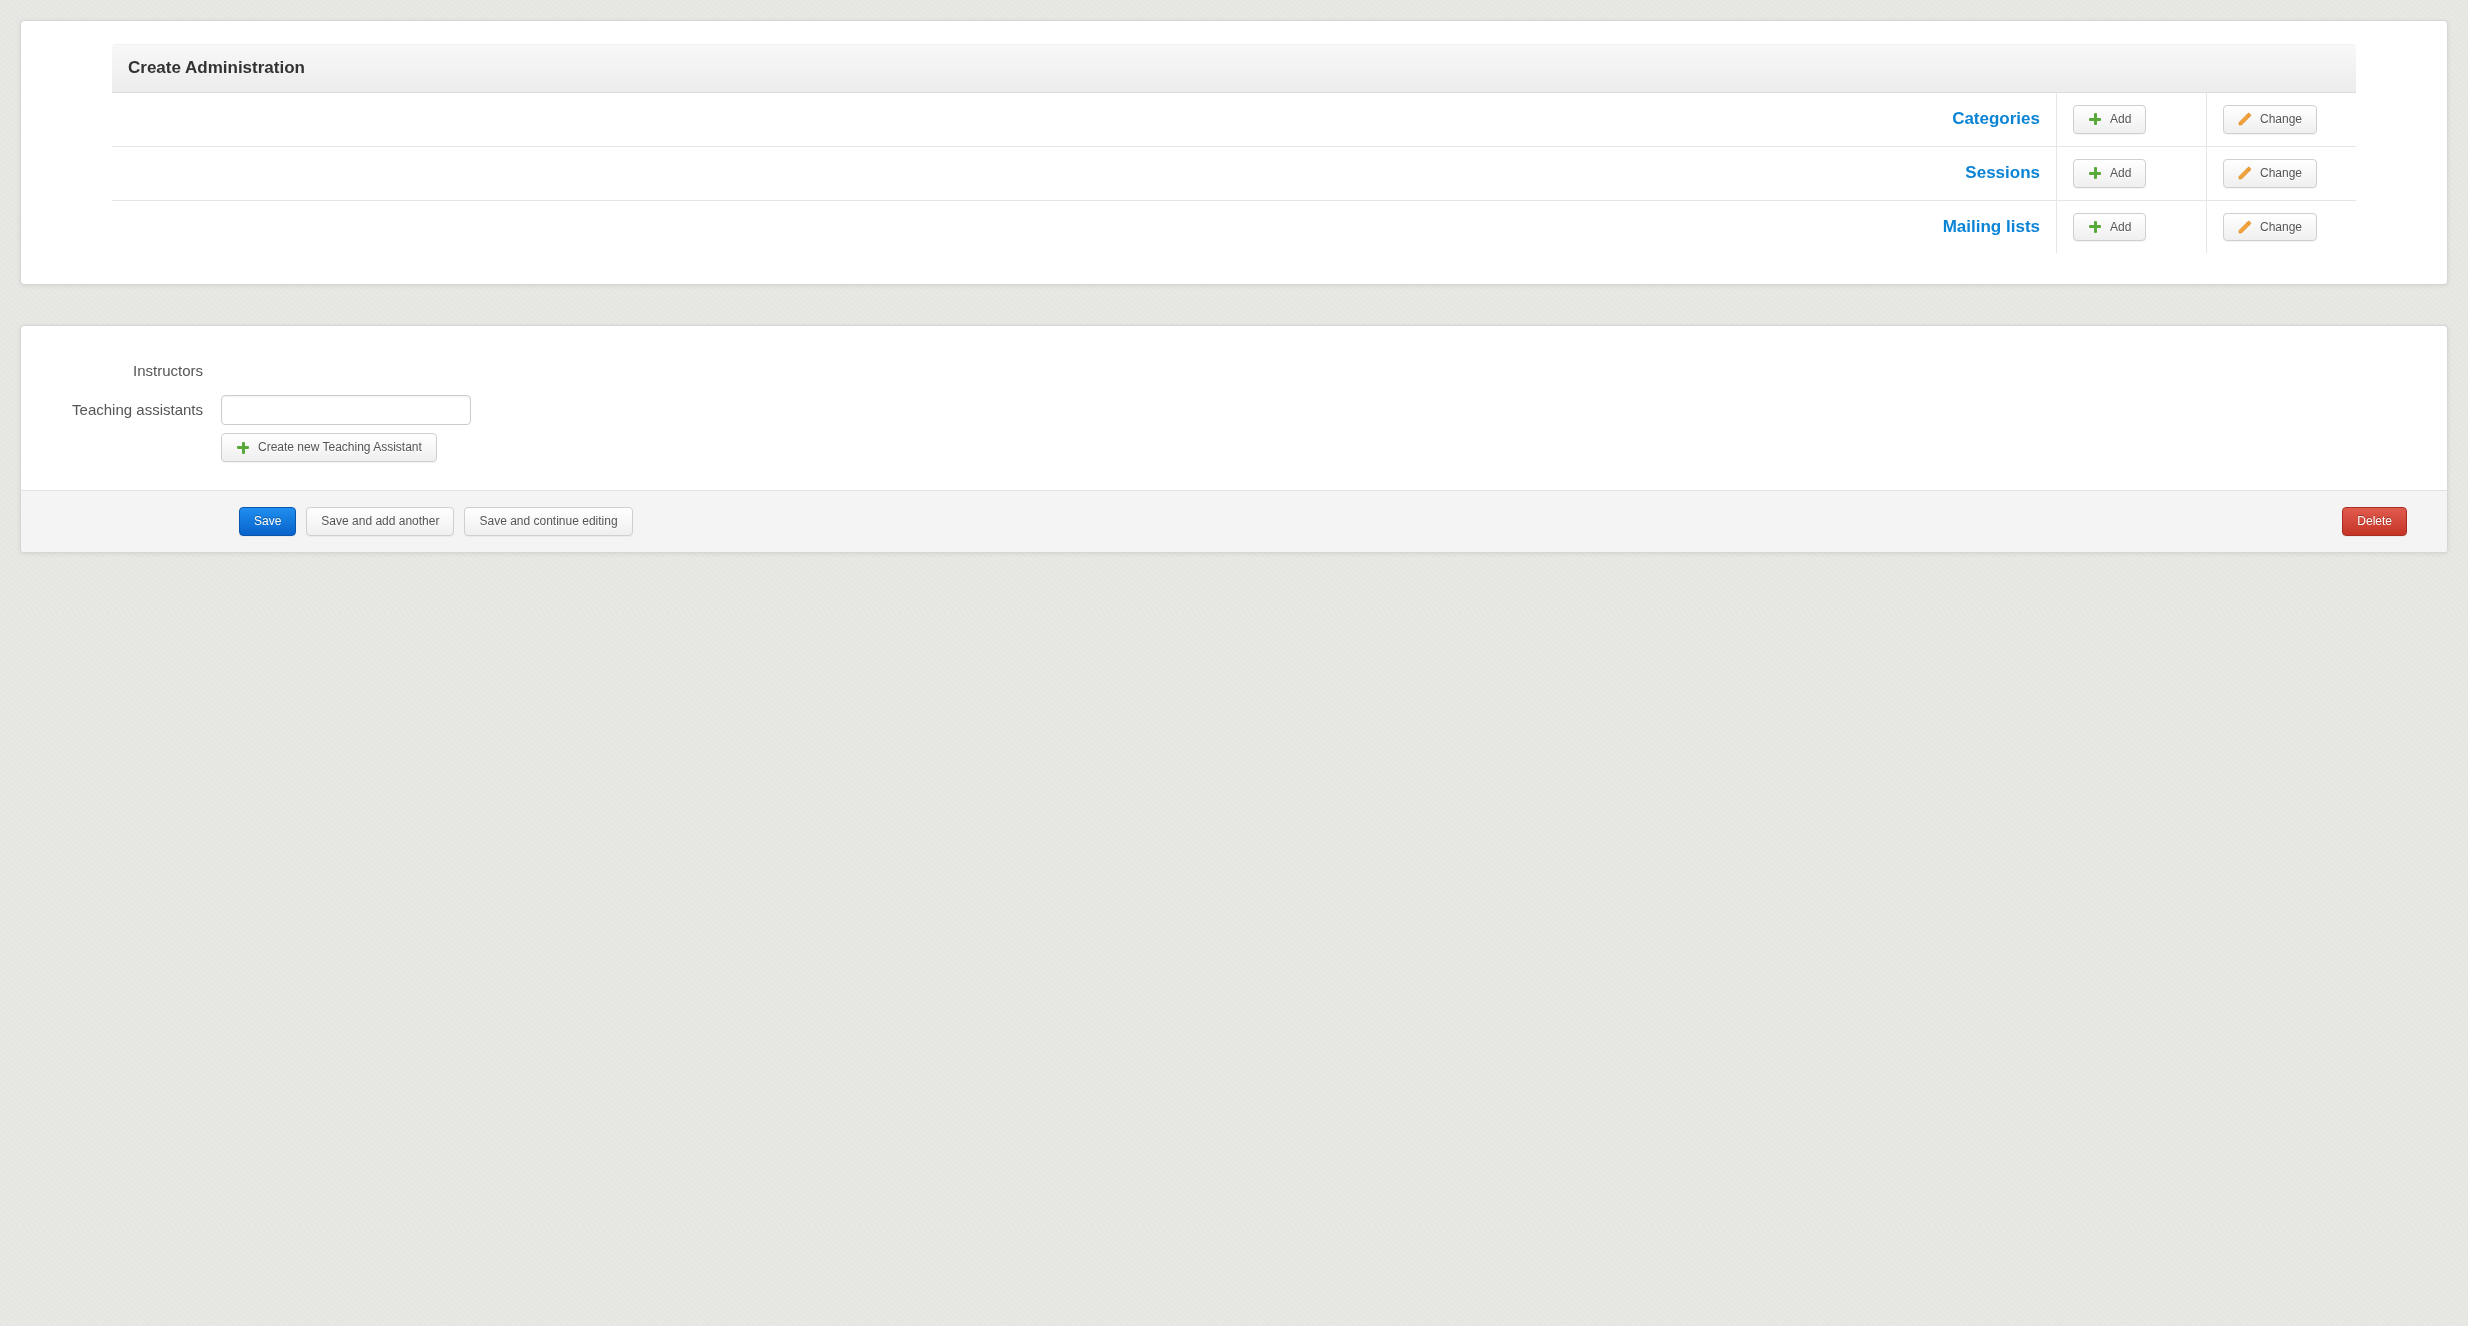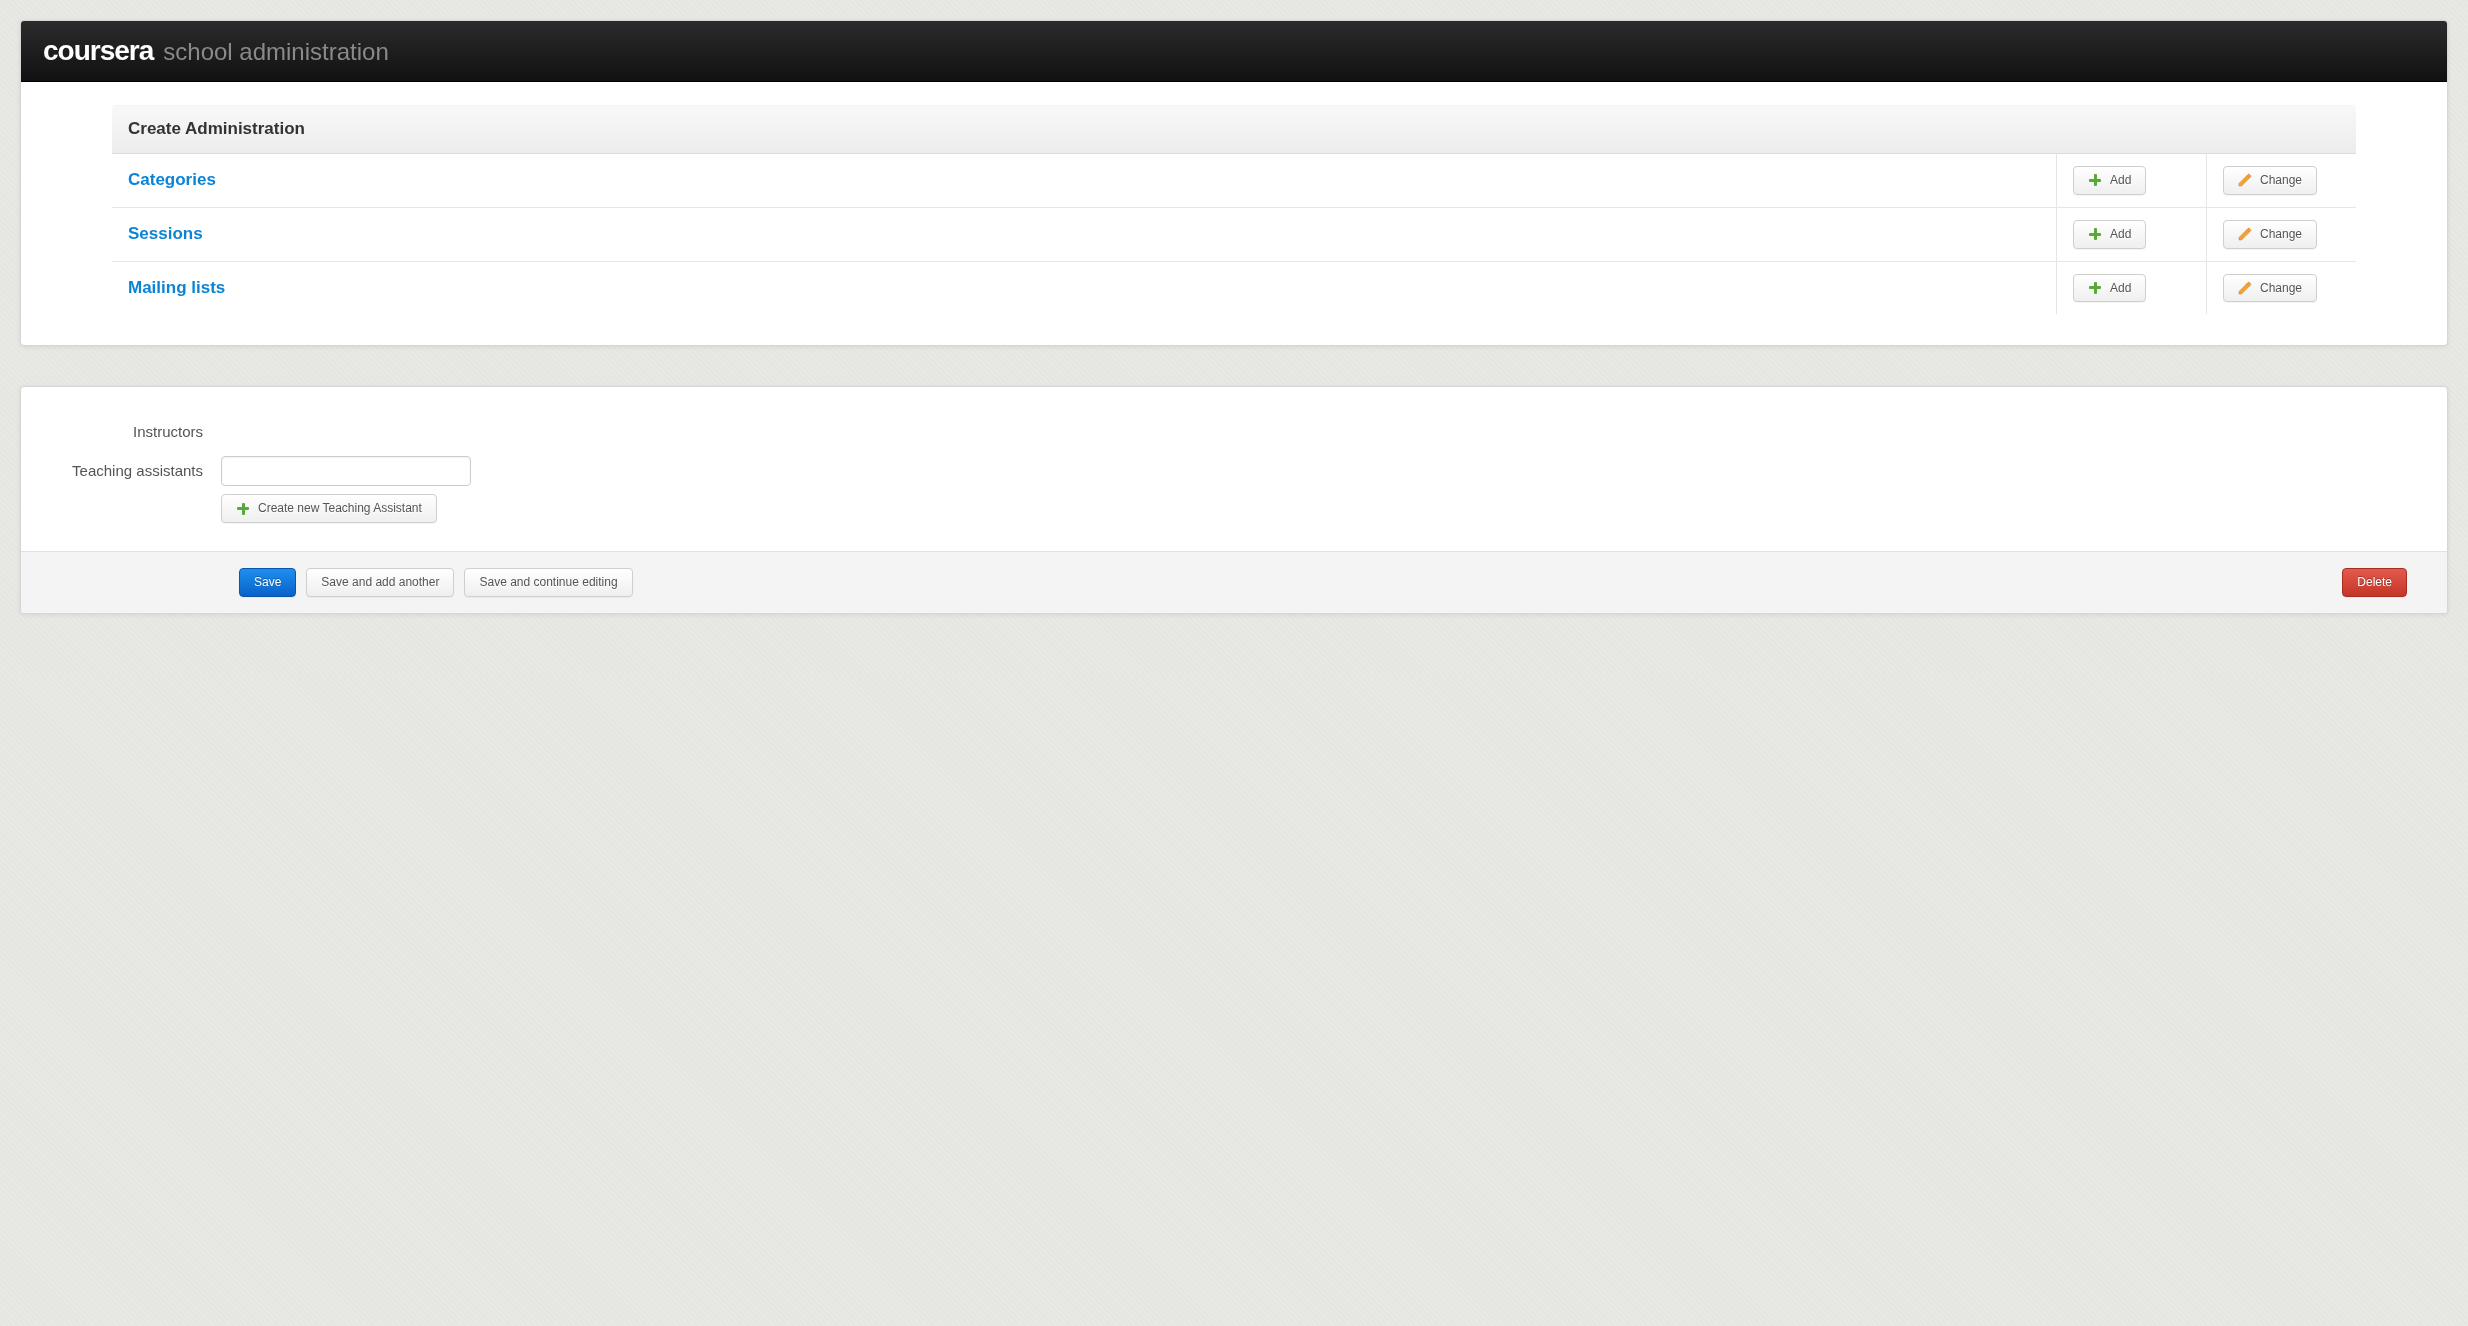--- a/index.html
+++ b/index.html
@@ -63,21 +63,21 @@
     padding: 14px 16px;
     border-bottom: 1px solid #ddd;
   }
   table.admin-table td {
     border-top: 1px solid #e6e6e6;
     border-left: 1px solid #e6e6e6;
     padding: 12px 16px;
     vertical-align: middle;
     background: #fff;
   }
-  table.admin-table td:first-child { border-left: none; }
+  table.admin-table td:first-child { border-left: none; text-align: right; }
   .model-link {
     color: #0b84d6;
     font-weight: bold;
     font-size: 17px;
     text-decoration: none;
     cursor: pointer;
   }
   .col-action {
     width: 150px;
     text-align: left;
@@ -166,24 +166,20 @@
     margin-top: 20px;
   }
   .actions-bar .spacer { flex: 1; }
   .panel.form-wrapper { padding-bottom: 0; }
   .panel.form-wrapper .actions-bar { margin-left: 0; padding-left: 218px; }
 </style>
 </head>
 <body>
 
 <div class="panel">
-  <div class="topbar">
-    <span class="brand">coursera</span>
-    <span class="brand-sub">school administration</span>
-  </div>
   <div class="panel-inner">
     <table class="admin-table">
       <thead>
         <tr>
           <th colspan="3">Create Administration</th>
         </tr>
       </thead>
       <tbody id="admin-rows">
           <tr>
             <td><a class="model-link">Categories</a></td>

